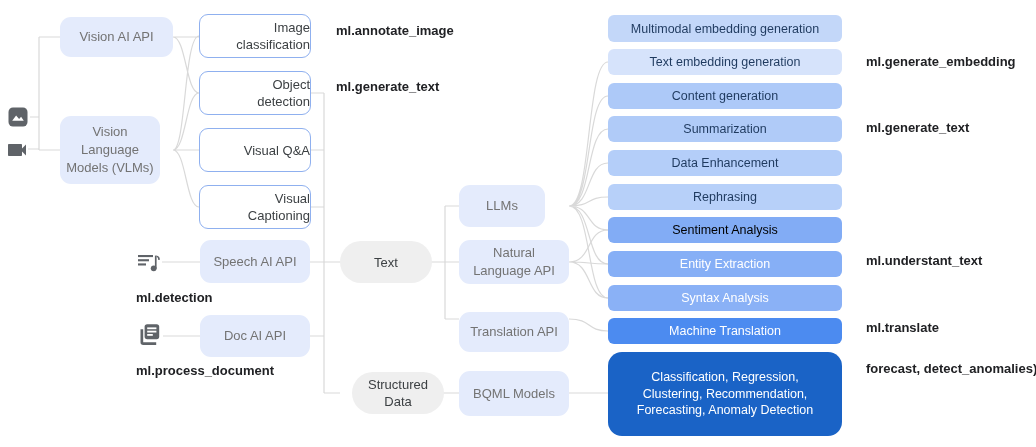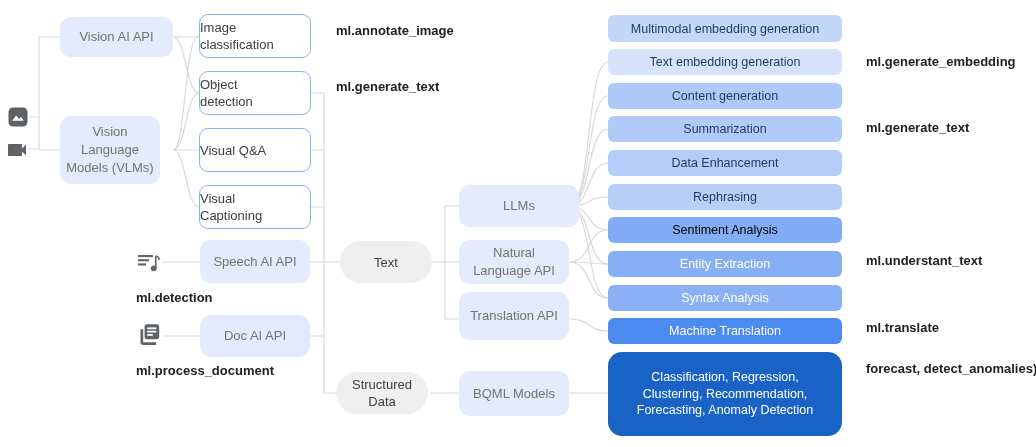--- a/index.html
+++ b/index.html
@@ -9,21 +9,21 @@
     overflow:hidden;color:#3c4043;
   }
   #wires{position:absolute;left:0;top:0;width:1036px;height:447px;z-index:0;}
   .node{
     position:absolute;z-index:2;background:#e4ebfc;border-radius:11px;
     display:flex;align-items:center;justify-content:center;flex-direction:column;
     font-size:13px;color:#737373;text-align:center;line-height:18px;
   }
   .wnode{
     position:absolute;z-index:2;background:#ffffff;border:1.4px solid #8fb0ef;border-radius:9px;
-    display:flex;align-items:flex-start;justify-content:center;flex-direction:column;
+    display:flex;align-items:flex-end;justify-content:center;flex-direction:column;
     font-size:13px;color:#3c4043;text-align:center;line-height:17px;box-sizing:border-box;
   }
   .oval{
     position:absolute;z-index:2;background:#efefef;border-radius:21px;
     display:flex;align-items:center;justify-content:center;flex-direction:column;
     font-size:13px;color:#3c4043;text-align:center;line-height:17px;
   }
   .cap{
     position:absolute;z-index:2;left:608px;width:234px;height:26px;border-radius:6px;
     display:flex;align-items:center;justify-content:center;
@@ -112,31 +112,31 @@
 <div class="wnode" style="left:199px;top:128px;width:112px;height:44px">Visual Q&amp;A</div>
 <div class="wnode" style="left:199px;top:185px;width:112px;height:44px">
   <span class="nowrap">Visual</span>
   <span class="nowrap">Captioning</span>
 </div>
 
 <div class="node" style="left:200px;top:240px;width:110px;height:43px">Speech AI API</div>
 <div class="node" style="left:200px;top:315px;width:110px;height:42px">Doc AI API</div>
 
 <div class="oval" style="left:340px;top:241px;width:92px;height:42px">Text</div>
-<div class="oval" style="left:336px;top:372px;width:92px;height:42px">
+<div class="oval" style="left:352px;top:372px;width:92px;height:42px">
   <span class="nowrap">Structured</span>
   <span class="nowrap">Data</span>
 </div>
 
-<div class="node" style="left:459px;top:185px;width:120px;height:42px">LLMs</div>
+<div class="node" style="left:459px;top:185px;width:86px;height:42px">LLMs</div>
 <div class="node" style="left:459px;top:240px;width:110px;height:44px">
   <span class="nowrap">Natural</span>
   <span class="nowrap">Language API</span>
 </div>
-<div class="node" style="left:459px;top:292px;width:110px;height:48px">Translation API</div>
+<div class="node" style="left:459px;top:312px;width:110px;height:40px">Translation API</div>
 <div class="node" style="left:459px;top:371px;width:110px;height:45px">BQML Models</div>
 
 <div class="cap" style="top: 15px; height: 27px; background: rgb(195, 215, 249); color: rgb(31, 58, 95);">Multimodal embedding generation</div>
 <div class="cap" style="top: 49px; background: rgb(214, 227, 251); color: rgb(31, 58, 95);">Text embedding generation</div>
 <div class="cap" style="top: 83px; background: rgb(173, 201, 248); color: rgb(31, 58, 95);">Content generation</div>
 <div class="cap" style="top: 116px; background: rgb(176, 203, 248); color: rgb(31, 58, 95);">Summarization</div>
 <div class="cap" style="top: 150px; background: rgb(180, 206, 249); color: rgb(31, 58, 95);">Data Enhancement</div>
 <div class="cap" style="top: 184px; background: rgb(183, 208, 249); color: rgb(31, 58, 95);">Rephrasing</div>
 <div class="cap" style="top: 217px; background: rgb(130, 172, 245); color: #000000;">Sentiment Analysis</div>
 <div class="cap" style="top: 251px; background: rgb(134, 175, 246); color: rgb(255, 255, 255);">Entity Extraction</div>

